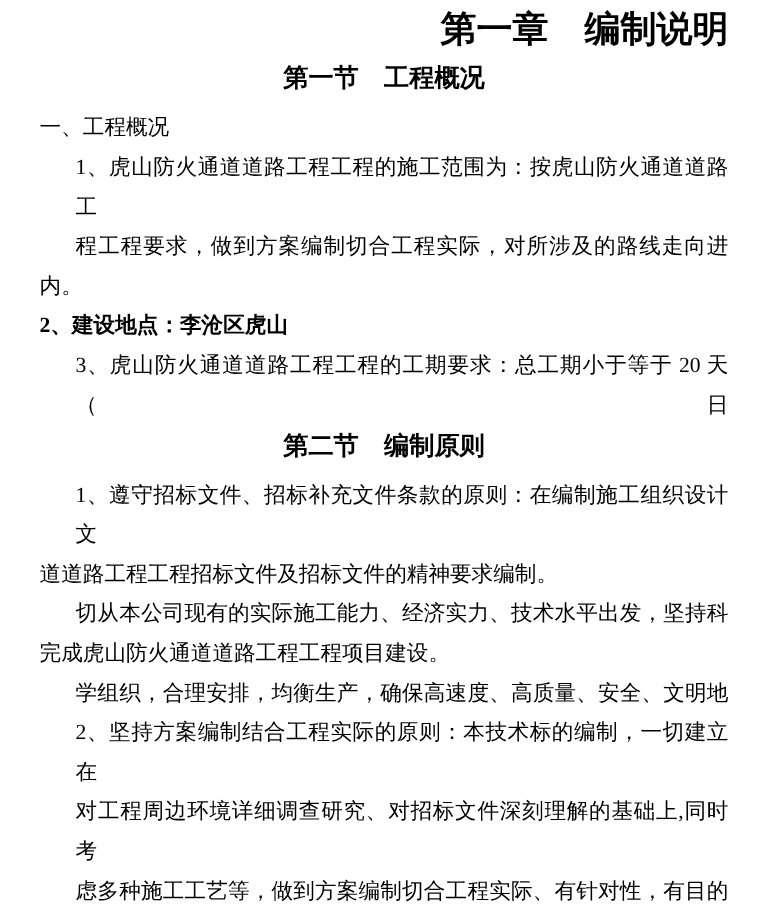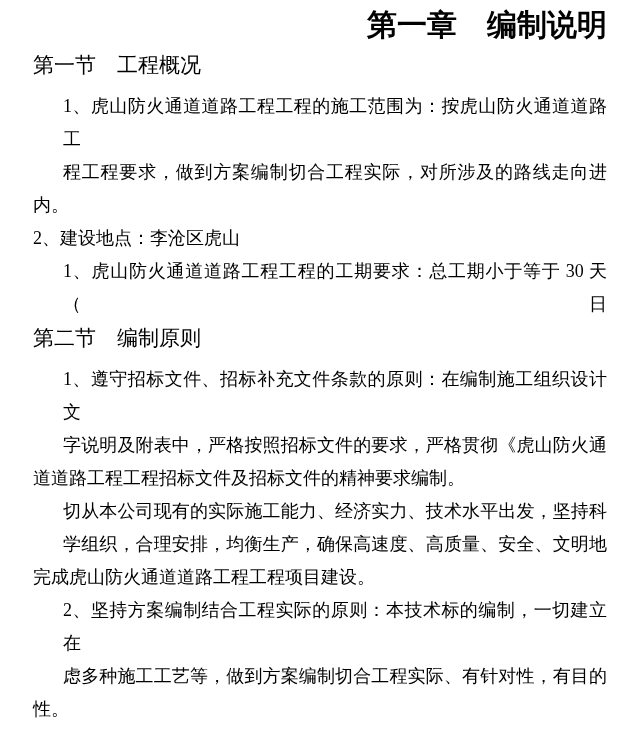--- a/index.html
+++ b/index.html
@@ -22,53 +22,55 @@
   .doc-title {
     font-size: 30px;
     line-height: 46px;
     font-weight: 700;
     text-align: right;
     white-space: nowrap;
   }
   .doc-heading {
     font-size: 21px;
     line-height: 30px;
-    font-weight: 400;
+    font-weight: 700;
+    text-align: center;
     margin: 2px 0 10px 0;
     white-space: nowrap;
   }
   .doc-line {
     font-size: 18px;
     line-height: 33px;
     text-align: left;
   }
   .doc-line.stretch {
     text-align: justify;
     text-align-last: justify;
     text-justify: inter-character;
     margin-left: 30px;
   }
   .doc-line.bold {
-    font-weight: 400;
+    font-weight: 700;
   }
 </style>
 </head>
 <body>
 
 <div class="page" id="page-root">
     <div class="doc-title">第一章　编制说明</div>
     <div class="doc-heading">第一节　工程概况</div>
+    <div class="doc-line">一、工程概况</div>
     <div class="doc-line stretch">1、虎山防火通道道路工程工程的施工范围为：按虎山防火通道道路工</div>
     <div class="doc-line stretch">程工程要求，做到方案编制切合工程实际，对所涉及的路线走向进</div>
     <div class="doc-line">内。</div>
     <div class="doc-line bold">2、建设地点：李沧区虎山</div>
-    <div class="doc-line stretch">1、虎山防火通道道路工程工程的工期要求：总工期小于等于 30 天（日</div>
+    <div class="doc-line stretch">3、虎山防火通道道路工程工程的工期要求：总工期小于等于 20 天（日</div>
     <div class="doc-heading">第二节　编制原则</div>
     <div class="doc-line stretch">1、遵守招标文件、招标补充文件条款的原则：在编制施工组织设计文</div>
-    <div class="doc-line stretch">字说明及附表中，严格按照招标文件的要求，严格贯彻《虎山防火通</div>
     <div class="doc-line">道道路工程工程招标文件及招标文件的精神要求编制。</div>
     <div class="doc-line stretch">切从本公司现有的实际施工能力、经济实力、技术水平出发，坚持科</div>
+    <div class="doc-line">完成虎山防火通道道路工程工程项目建设。</div>
     <div class="doc-line stretch">学组织，合理安排，均衡生产，确保高速度、高质量、安全、文明地</div>
-    <div class="doc-line">完成虎山防火通道道路工程工程项目建设。</div>
     <div class="doc-line stretch">2、坚持方案编制结合工程实际的原则：本技术标的编制，一切建立在</div>
+    <div class="doc-line stretch">对工程周边环境详细调查研究、对招标文件深刻理解的基础上,同时考</div>
     <div class="doc-line stretch">虑多种施工工艺等，做到方案编制切合工程实际、有针对性，有目的</div>
     <div class="doc-line">性。</div>
   </div>
 
 </body></html>

